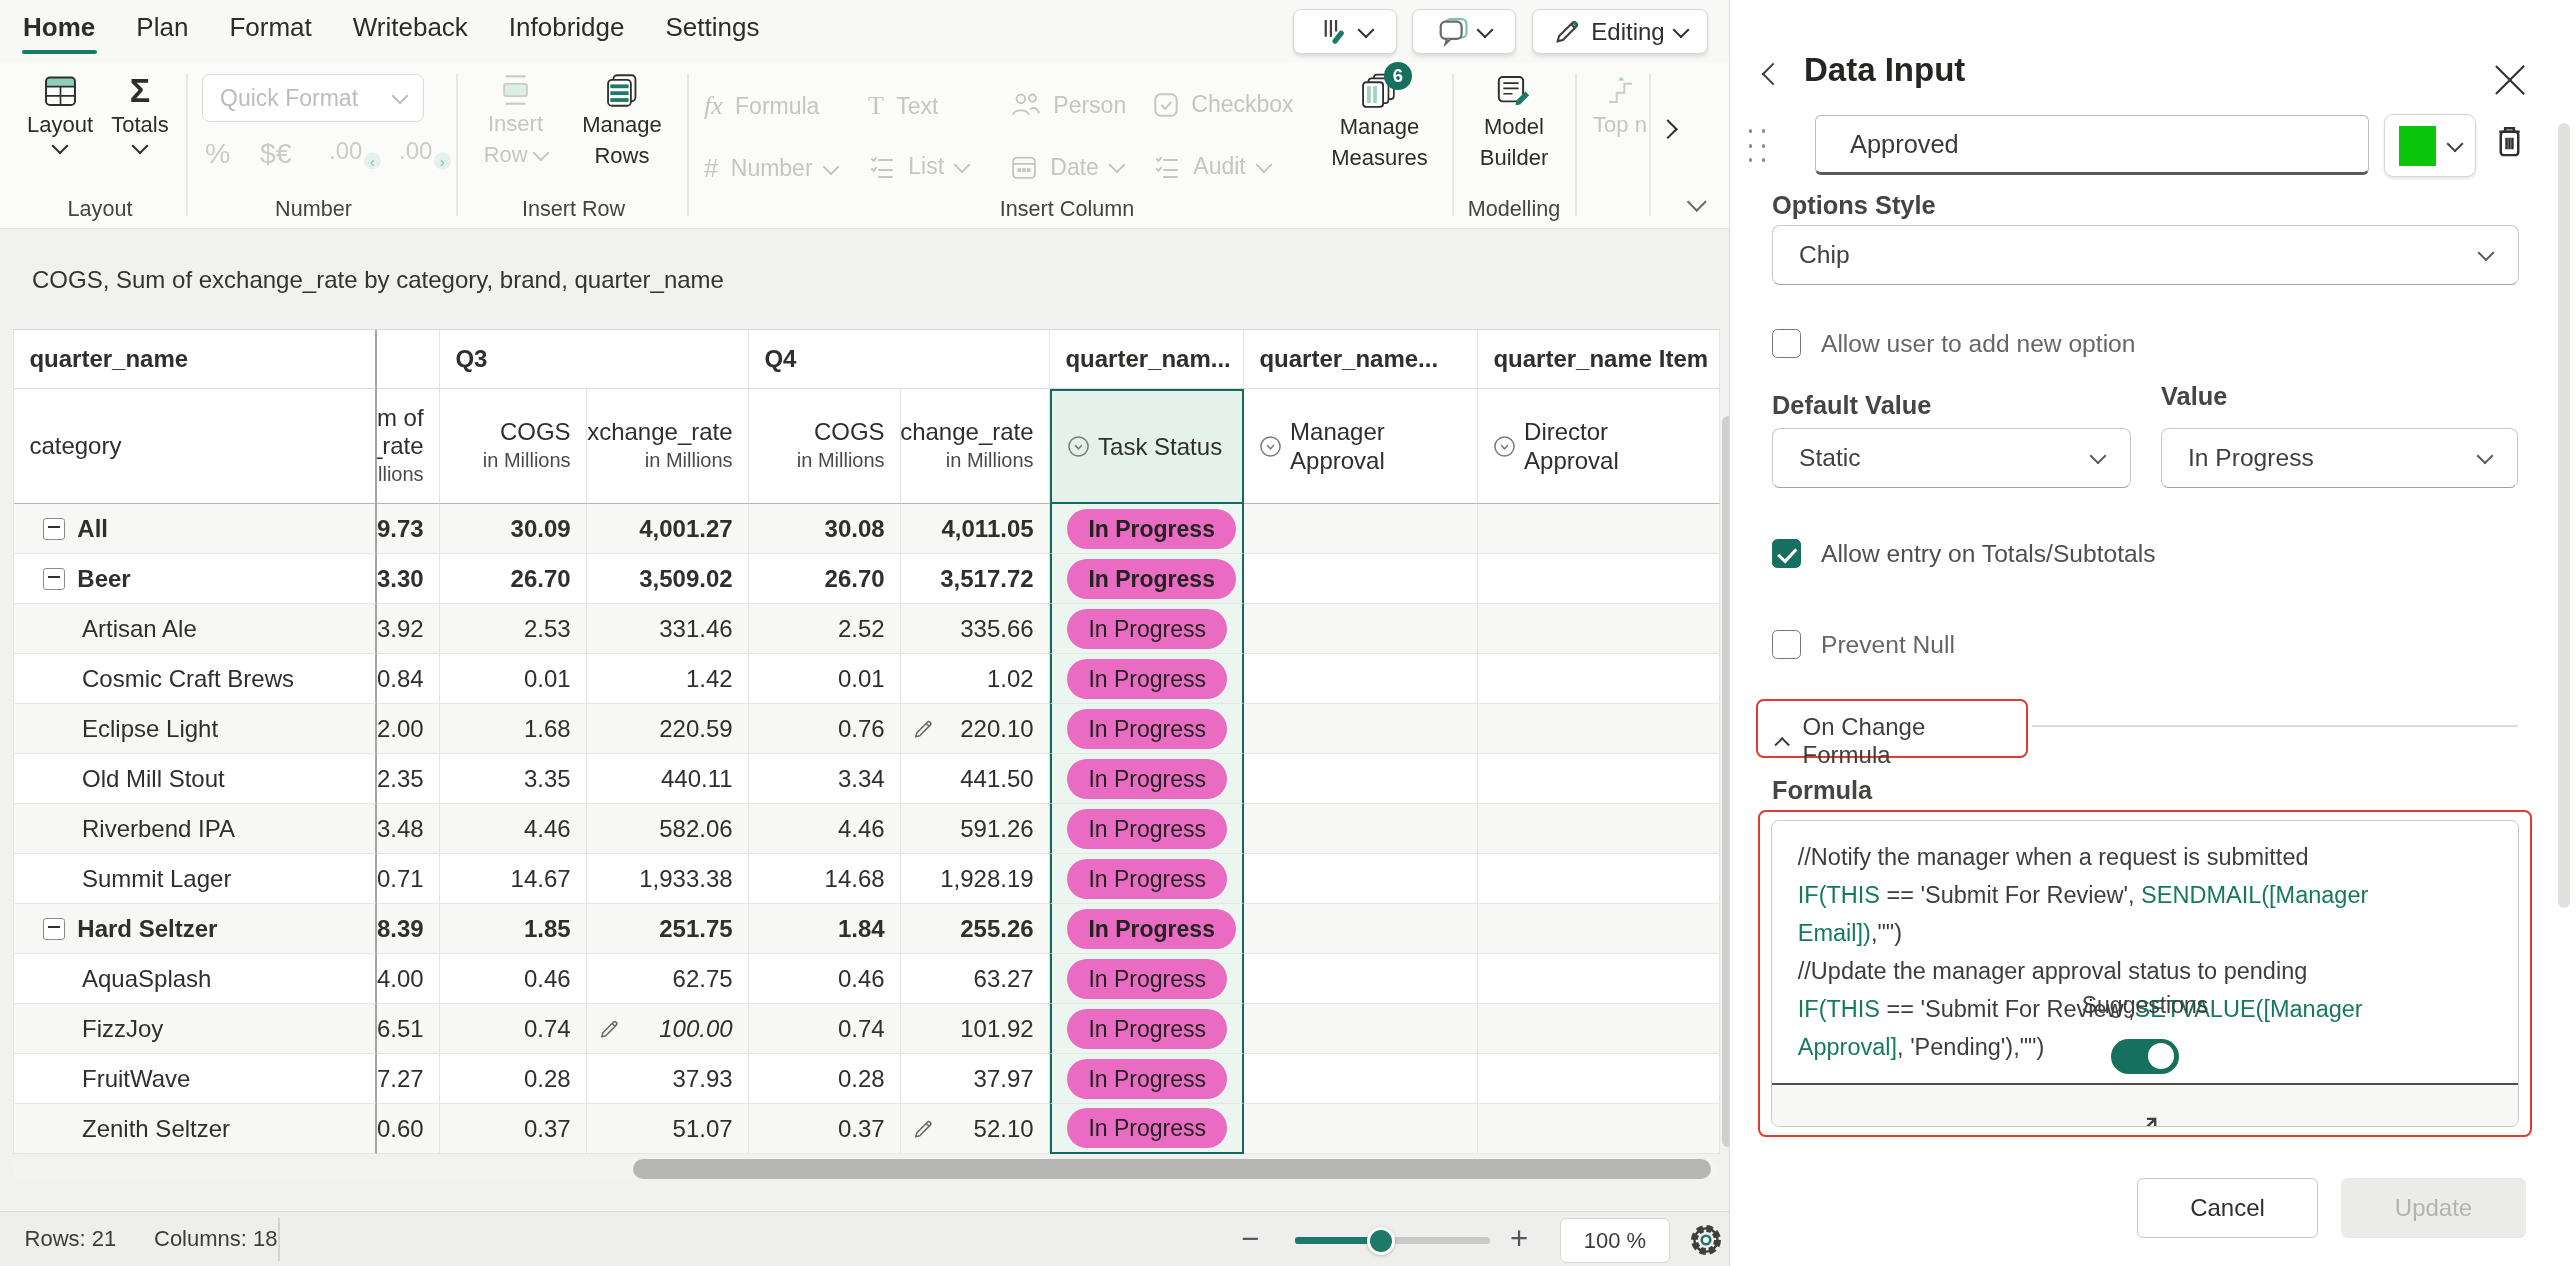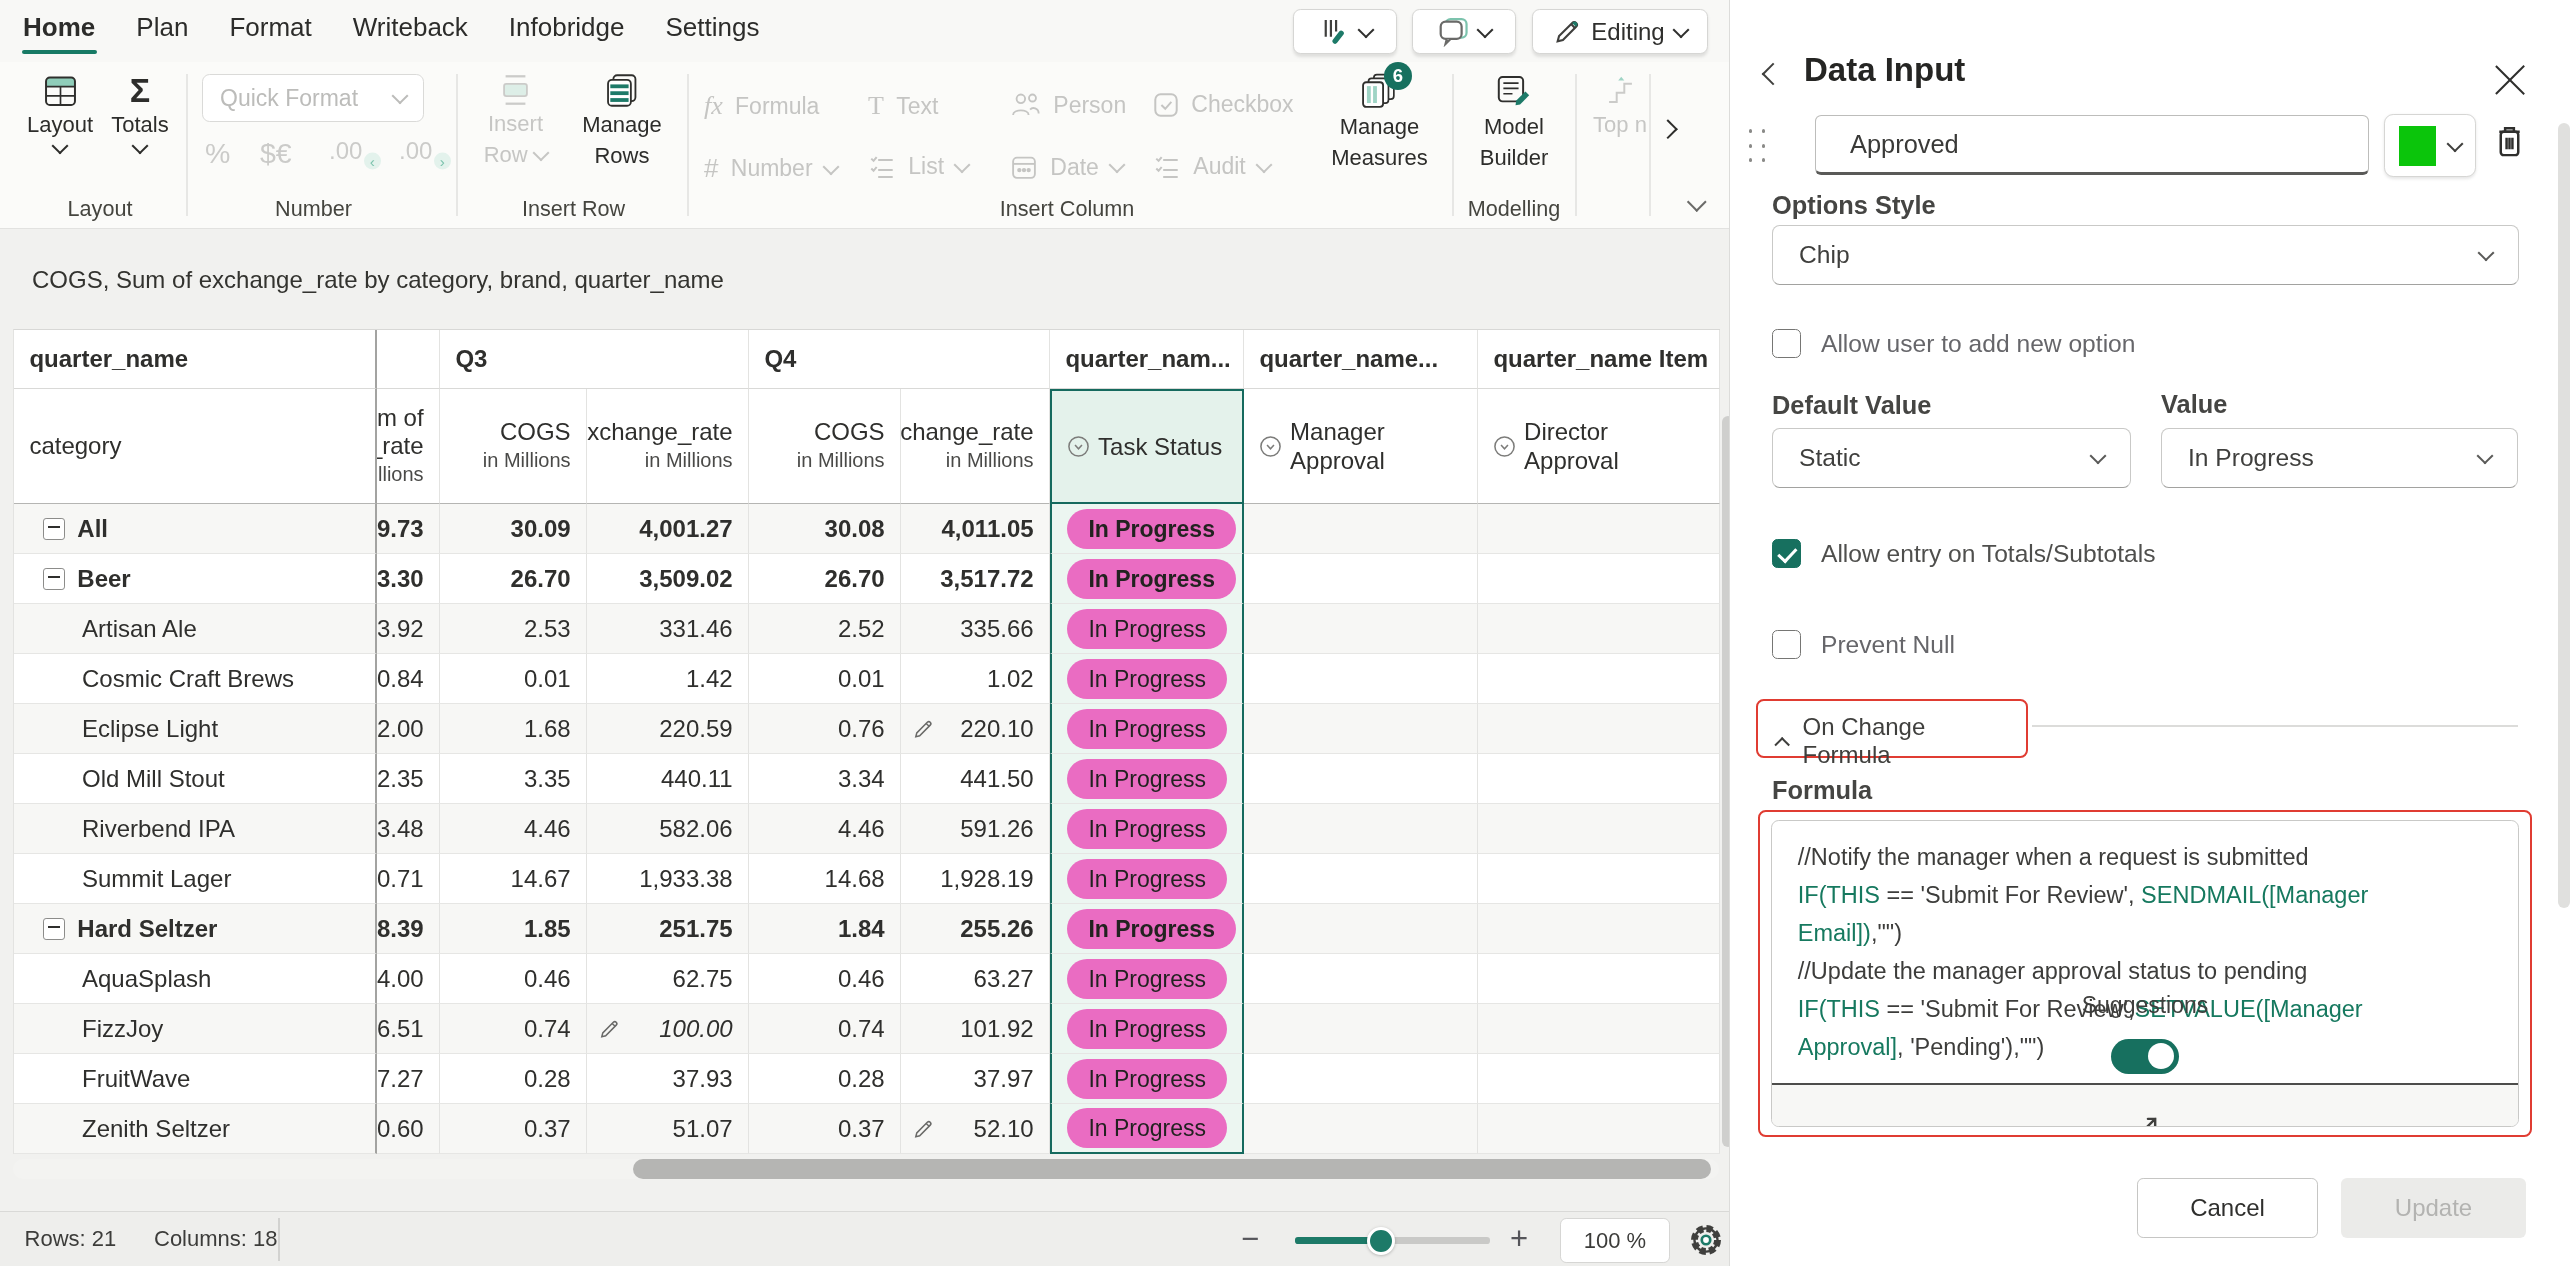--- a/index.html
+++ b/index.html
@@ -767,21 +767,21 @@
       <span>Chip</span>
       <span class="chev"></span>
     </div>
 
     <div class="cbrow" style="top:329px;">
       <span class="cb"></span>
       <span>Allow user to add new option</span>
     </div>
 
     <div class="p-label" style="top:391px;">Default Value</div>
-    <div class="p-label" style="top:390px;left:431px;">Value</div>
+    <div class="p-label" style="top:382px;left:431px;">Value</div>
     <div class="p-select" style="left:42px;top:428px;width:359px;">
       <span>Static</span>
       <span class="chev"></span>
     </div>
     <div class="p-select" style="left:431px;top:428px;width:357px;">
       <span>In Progress</span>
       <span class="chev"></span>
     </div>
 
     <div class="cbrow" style="top:539px;color:#4f4f4d;">

